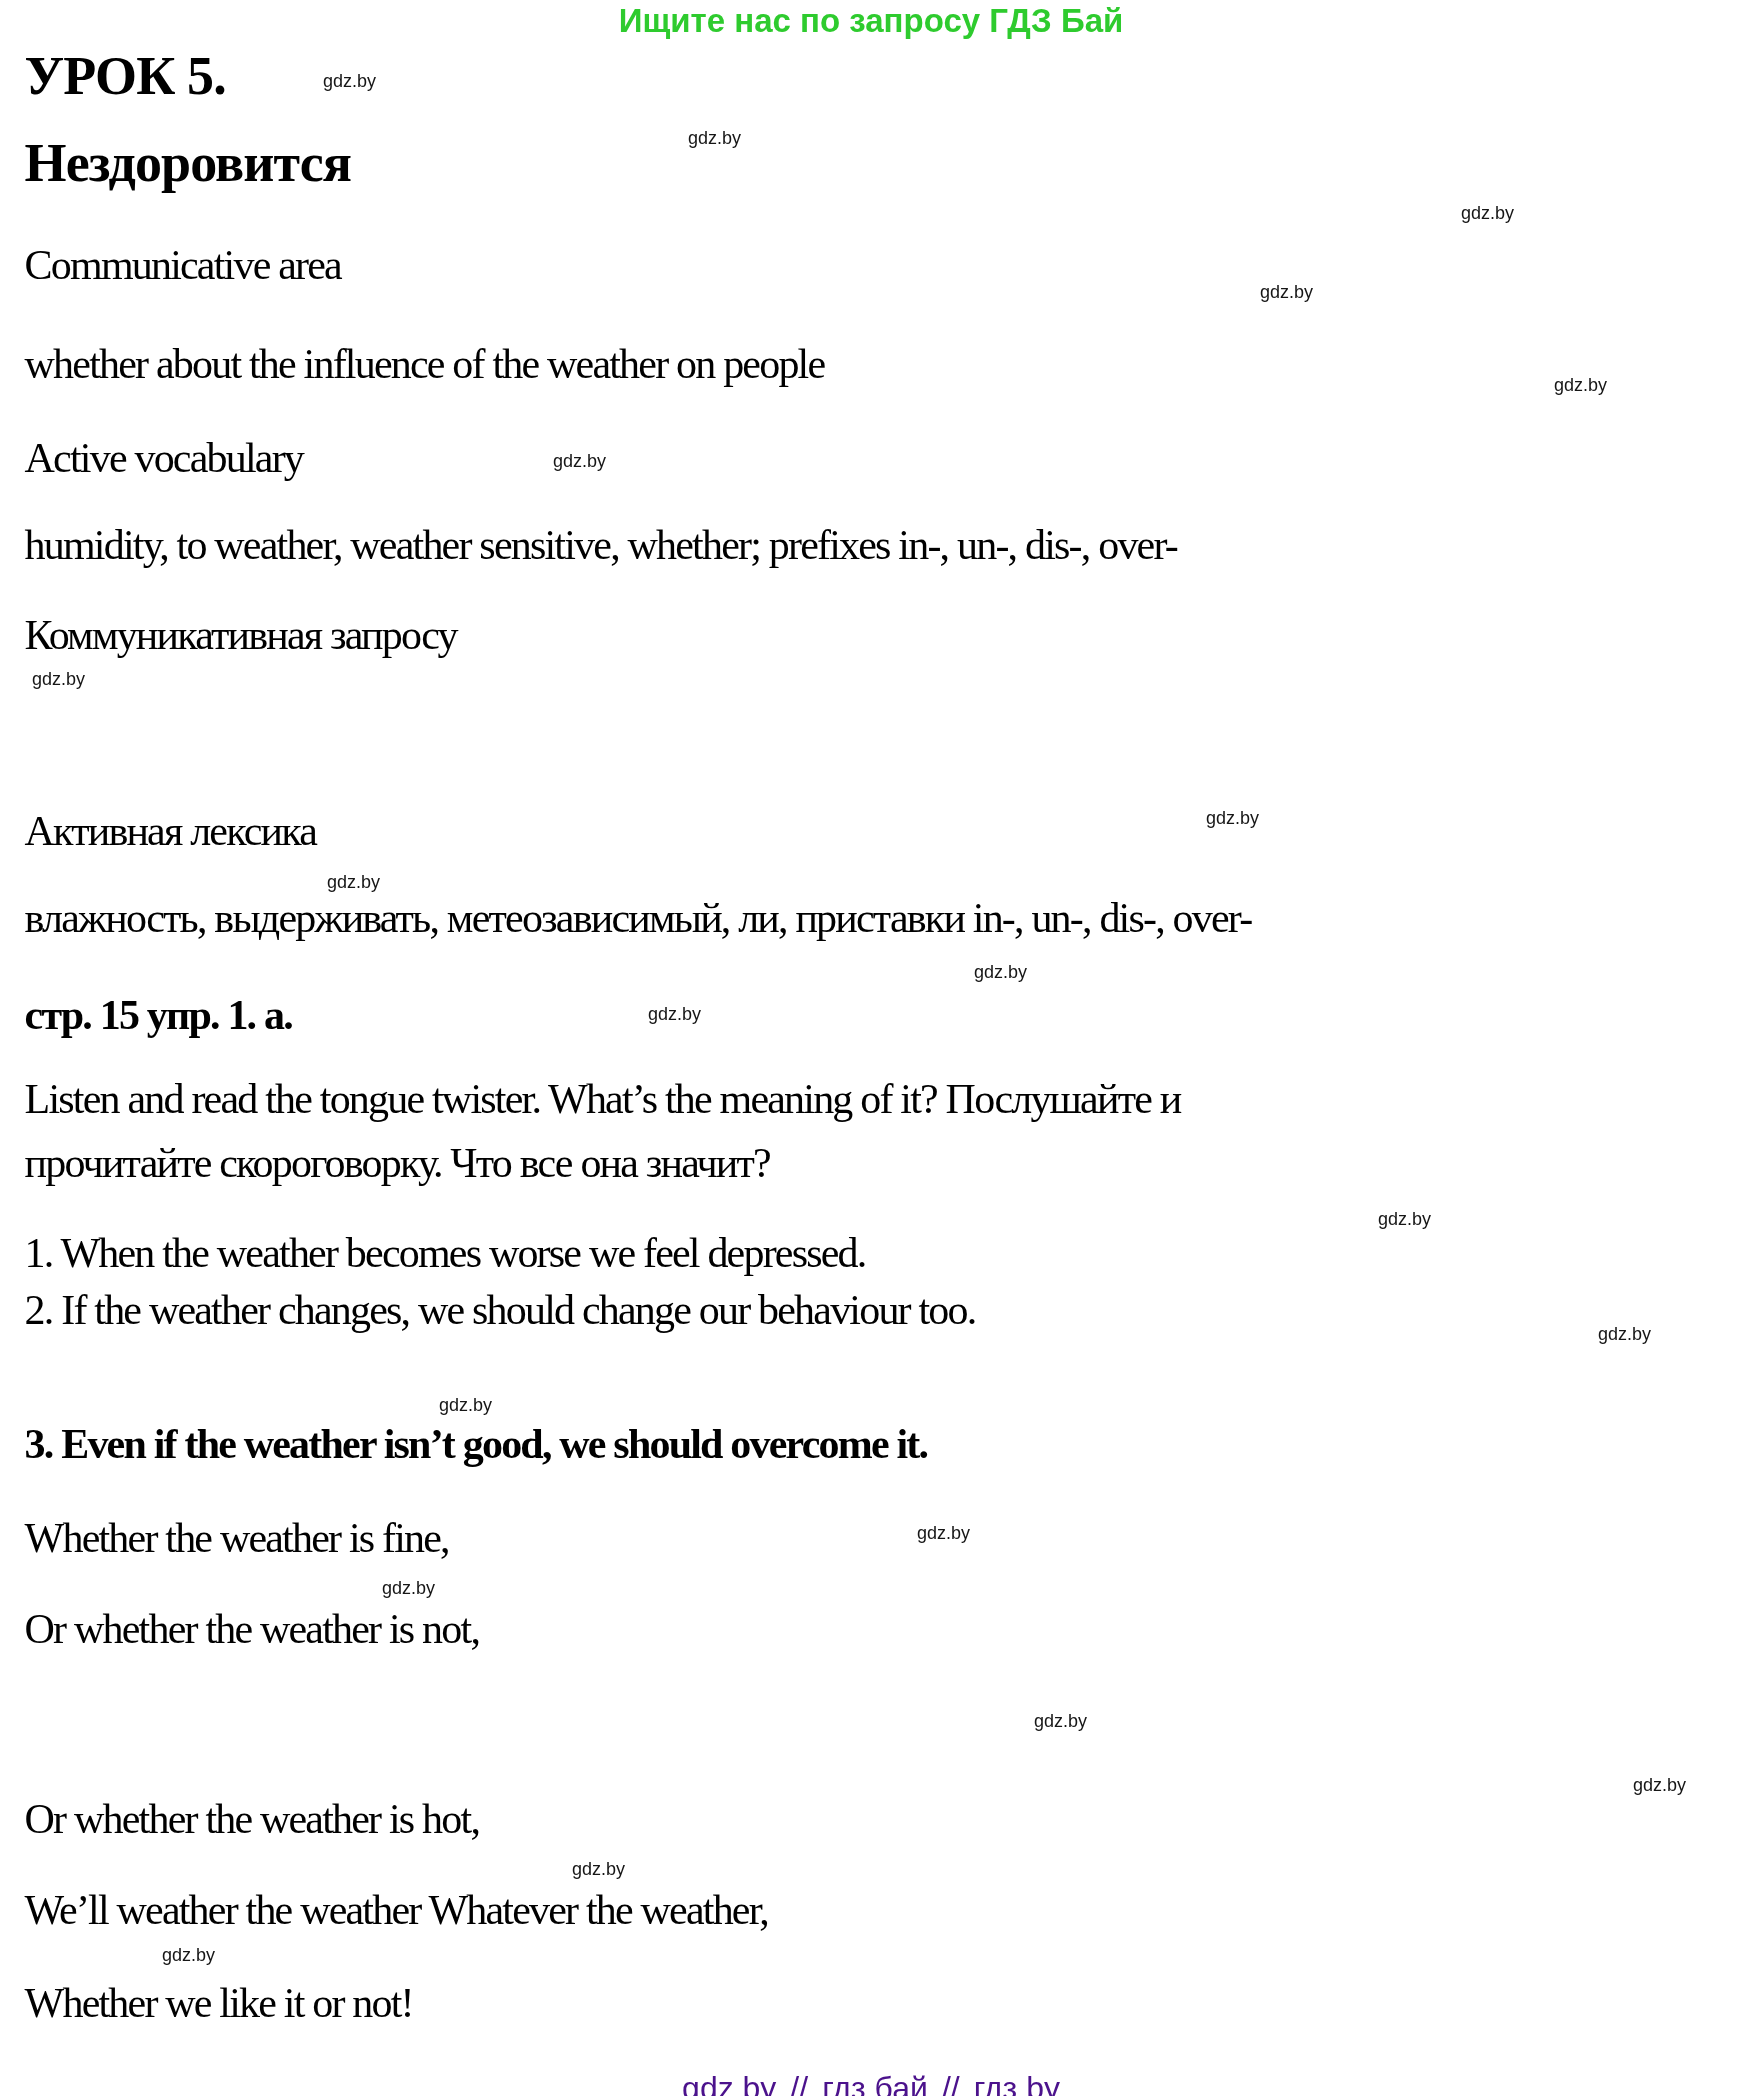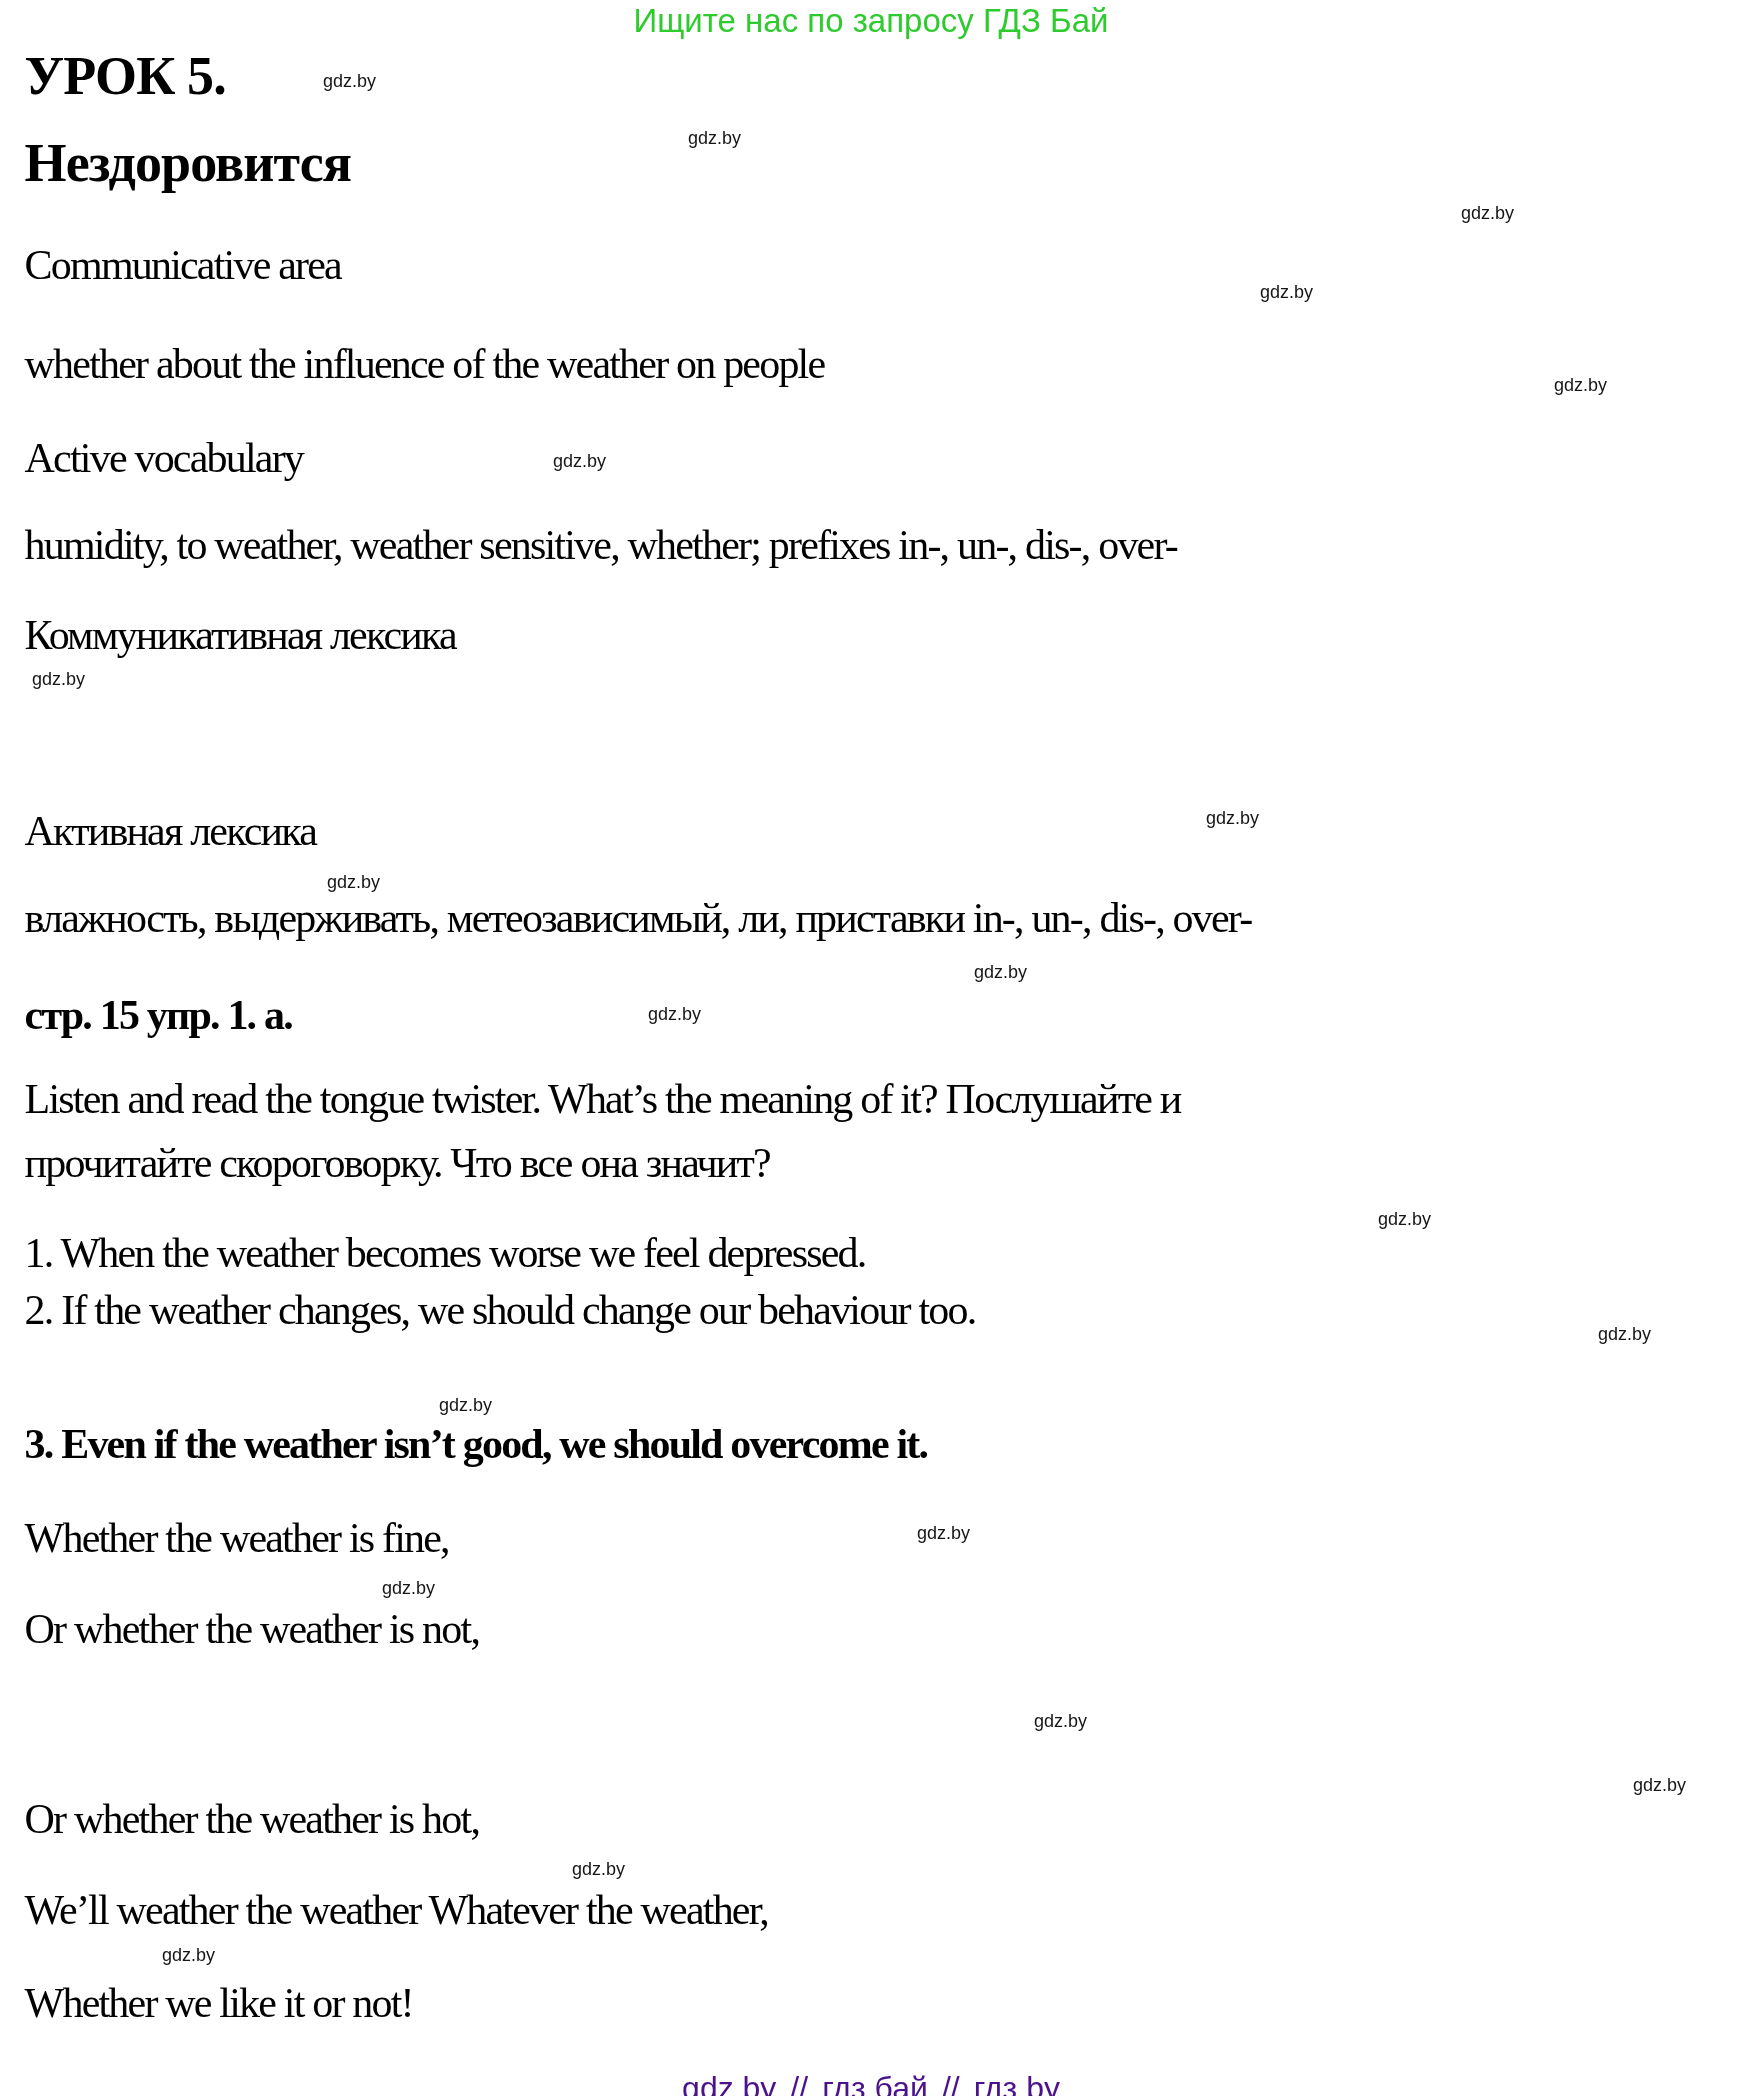--- a/index.html
+++ b/index.html
@@ -10,21 +10,21 @@
     background: #ffffff;
     overflow: hidden;
     font-kerning: normal;
   }
   .banner {
     position: absolute;
     top: 1.8px; left: 0; width: 100%;
     text-align: center;
     font-family: "Liberation Sans", "DejaVu Sans", sans-serif;
     font-size: 33px;
-    font-weight: 400;
+    font-weight: 700;
     color: #2ecb2e;
     white-space: nowrap;
   }
   .line {
     position: absolute;
     left: 24.6px;
     font-family: "Liberation Serif", "DejaVu Serif", serif;
     font-size: 42px;
     line-height: 1;
     letter-spacing: -1.8px;
@@ -64,21 +64,21 @@
 <div id="page">
 
   <div class="banner">Ищите нас по запросу ГДЗ Бай</div>
 
   <div class="line title" style="top:49px">УРОК 5.</div>
   <div class="line title" style="top:136px">Нездоровится</div>
   <div class="line" style="top:244px">Communicative area</div>
   <div class="line" style="top:343px">whether about the influence of the weather on people</div>
   <div class="line" style="top:437px">Active vocabulary</div>
   <div class="line" style="top:524px">humidity, to weather, weather sensitive, whether; prefixes in-, un-, dis-, over-</div>
-  <div class="line" style="top:614px">Коммуникативная лексика</div>
+  <div class="line" style="top:614px">Коммуникативная запросу</div>
   <div class="line" style="top:810px">Активная лексика</div>
   <div class="line" style="top:897px">влажность, выдерживать, метеозависимый, ли, приставки in-, un-, dis-, over-</div>
   <div class="line bold" style="top:994px">стр. 15 упр. 1. a.</div>
   <div class="line" style="top:1078px">Listen and read the tongue twister. What’s the meaning of it? Послушайте и</div>
   <div class="line" style="top:1142px">прочитайте скороговорку. Что все она значит?</div>
   <div class="line" style="top:1232px">1. When the weather becomes worse we feel depressed.</div>
   <div class="line" style="top:1289px">2. If the weather changes, we should change our behaviour too.</div>
   <div class="line bold" style="top:1423px">3. Even if the weather isn’t good, we should overcome it.</div>
   <div class="line" style="top:1517px">Whether the weather is fine,</div>
   <div class="line" style="top:1608px">Or whether the weather is not,</div>

